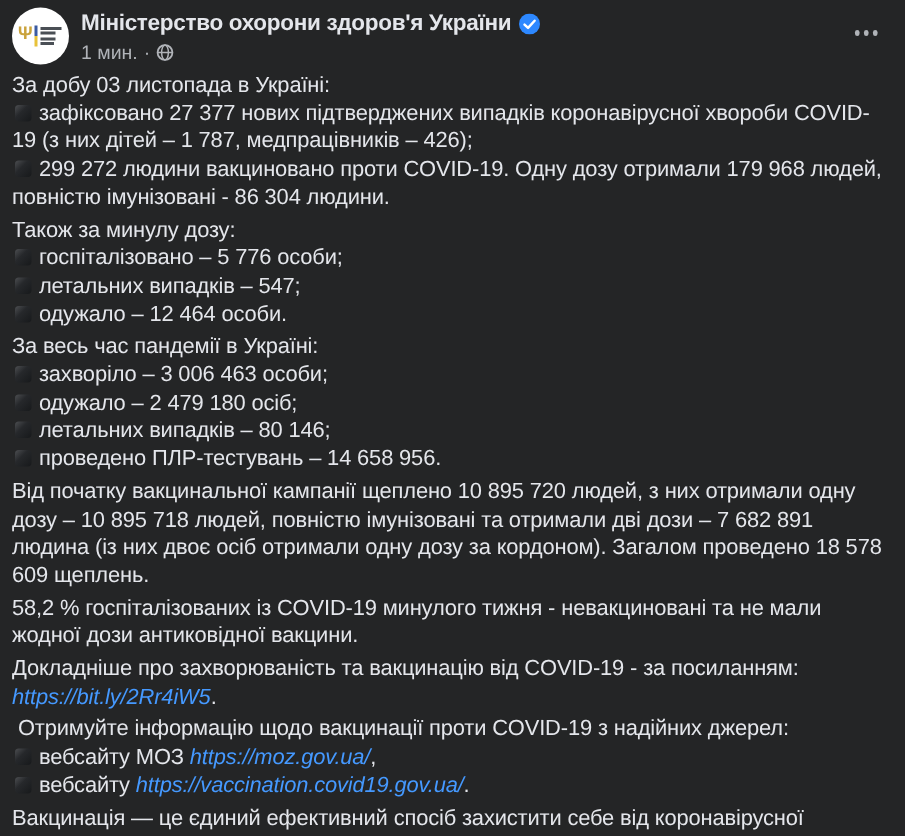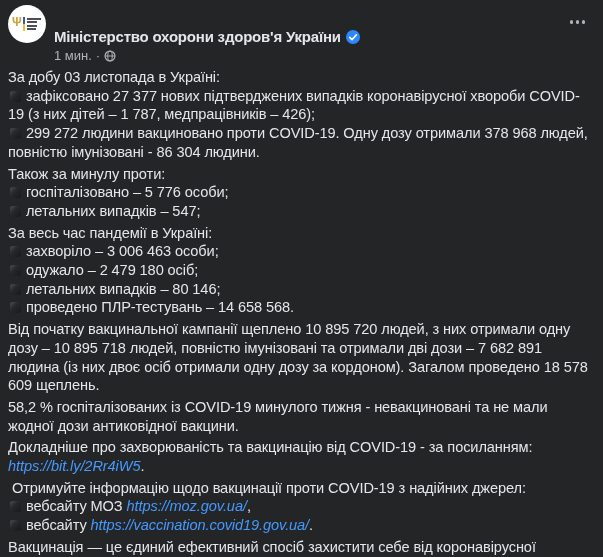--- a/index.html
+++ b/index.html
@@ -24,21 +24,21 @@
     font-size: 12px; line-height: 14px; color: #caa33c; font-weight: bold;
   }
   .av-bar-blue  { position: absolute; left: 15px; top: 12px; width: 2px; height: 7px;  background: #3b5aa0; }
   .av-bar-yel   { position: absolute; left: 15px; top: 19px; width: 2px; height: 7px;  background: #e8c23a; }
   .av-line { position: absolute; left: 19px; height: 2px; background: #4a4f55; }
   .av-line.l1 { top: 12.5px; width: 14px; }
   .av-line.l2 { top: 16px;   width: 10px; }
   .av-line.l3 { top: 19.5px; width: 10px; }
   .av-line.l4 { top: 23px;   width: 9px;  }
 
-  .header-text { margin-left: 8px; padding-top: 2px; margin-top: 21px; }
+  .header-text { margin-left: 8px; padding-top: 2px; }
   .name-row { display: flex; align-items: center; gap: 5px; }
   .page-name {
     font-weight: 700; font-size: 15px; letter-spacing: -0.2px;
     color: #e4e6eb; text-decoration: none; cursor: pointer;
   }
   .badge { width: 14px; height: 14px; display: inline-block; }
   .meta-row {
     display: flex; align-items: center; gap: 4px;
     font-size: 13px; color: #b0b3b8; margin-top: 3px;
   }
@@ -113,33 +113,34 @@
       <i></i>
       <i></i>
       <i></i>
     </div>
   </div>
 
   <div class="post-body">
       <div class="para">
         <div class="line"><span>За добу 03 листопада в Україні:</span></div>
         <div class="line"><span class="bullet"></span><span> зафіксовано 27 377 нових підтверджених випадків коронавірусної хвороби COVID-19 (з них дітей – 1 787, медпрацівників – 426);</span></div>
-        <div class="line"><span class="bullet"></span><span> 299 272 людини вакциновано проти COVID-19. Одну дозу отримали 378 968 людей, повністю імунізовані - 86 304 людини.</span></div>
+        <div class="line"><span class="bullet"></span><span> 299 272 людини вакциновано проти COVID-19. Одну дозу отримали 179 968 людей, повністю імунізовані - 86 304 людини.</span></div>
       </div>
       <div class="para">
-        <div class="line"><span>Також за минулу проти:</span></div>
+        <div class="line"><span>Також за минулу дозу:</span></div>
         <div class="line"><span class="bullet"></span><span> госпіталізовано – 5 776 особи;</span></div>
         <div class="line"><span class="bullet"></span><span> летальних випадків – 547;</span></div>
+        <div class="line"><span class="bullet"></span><span> одужало – 12 464 особи.</span></div>
       </div>
       <div class="para">
         <div class="line"><span>За весь час пандемії в Україні:</span></div>
         <div class="line"><span class="bullet"></span><span> захворіло – 3 006 463 особи;</span></div>
         <div class="line"><span class="bullet"></span><span> одужало – 2 479 180 осіб;</span></div>
         <div class="line"><span class="bullet"></span><span> летальних випадків – 80 146;</span></div>
-        <div class="line"><span class="bullet"></span><span> проведено ПЛР-тестувань – 14 658 568.</span></div>
+        <div class="line"><span class="bullet"></span><span> проведено ПЛР-тестувань – 14 658 956.</span></div>
       </div>
       <div class="para">
         <div class="line"><span>Від початку вакцинальної кампанії щеплено 10 895 720 людей, з них отримали одну дозу – 10 895 718 людей, повністю імунізовані та отримали дві дози – 7 682 891 людина (із них двоє осіб отримали одну дозу за кордоном). Загалом проведено 18 578 609 щеплень.</span></div>
       </div>
       <div class="para">
         <div class="line"><span>58,2 % госпіталізованих із COVID-19 минулого тижня - невакциновані та не мали жодної дози антиковідної вакцини.</span></div>
       </div>
       <div class="para">
         <div class="line"><span>Докладніше про захворюваність та вакцинацію від COVID-19 - за посиланням: </span><a href="#">https://bit.ly/2Rr4iW5</a><span>.</span></div>
       </div>

